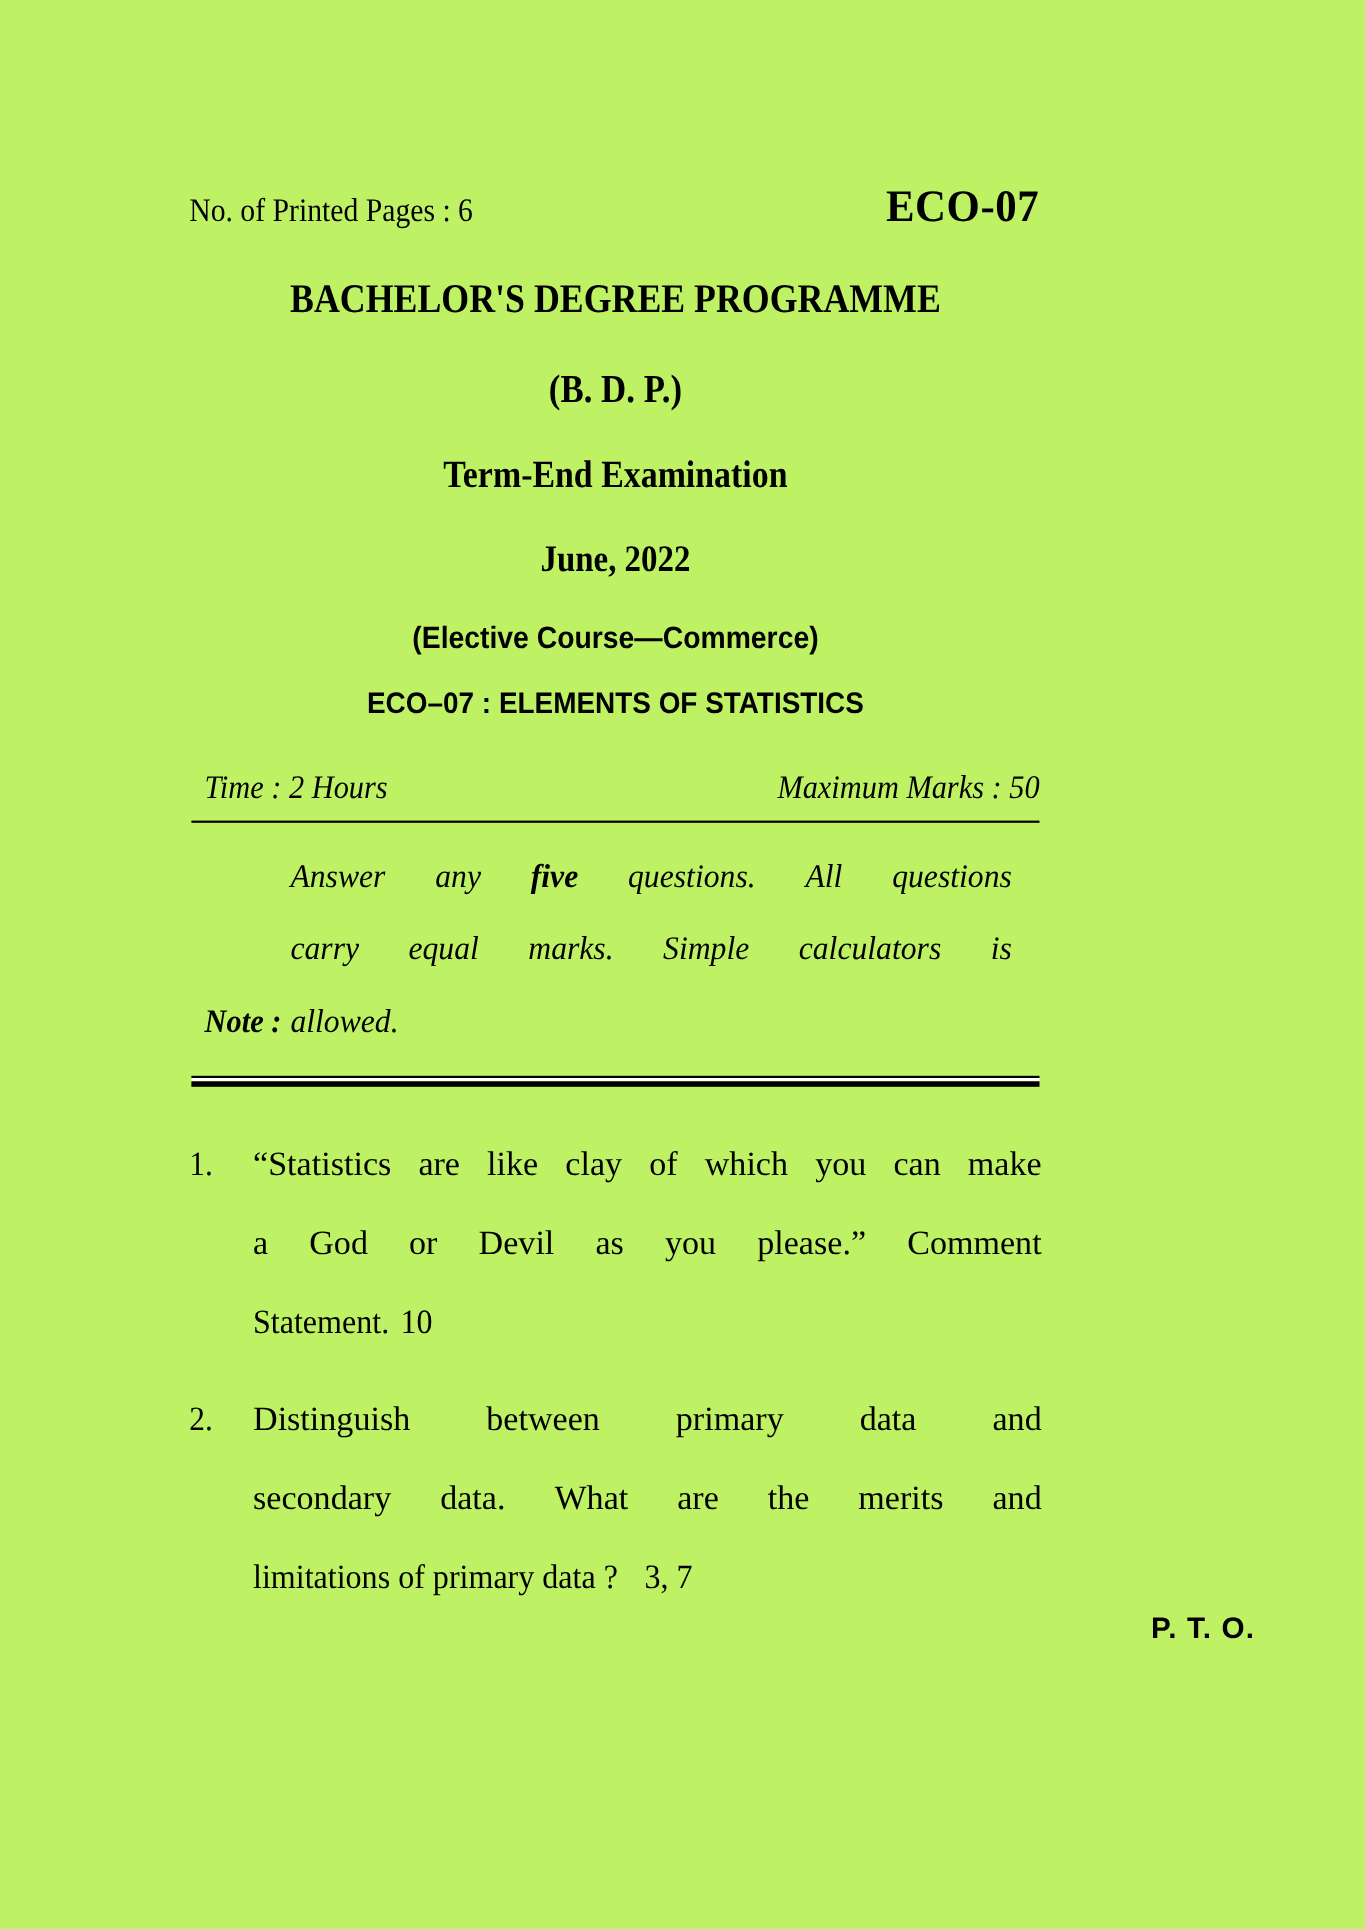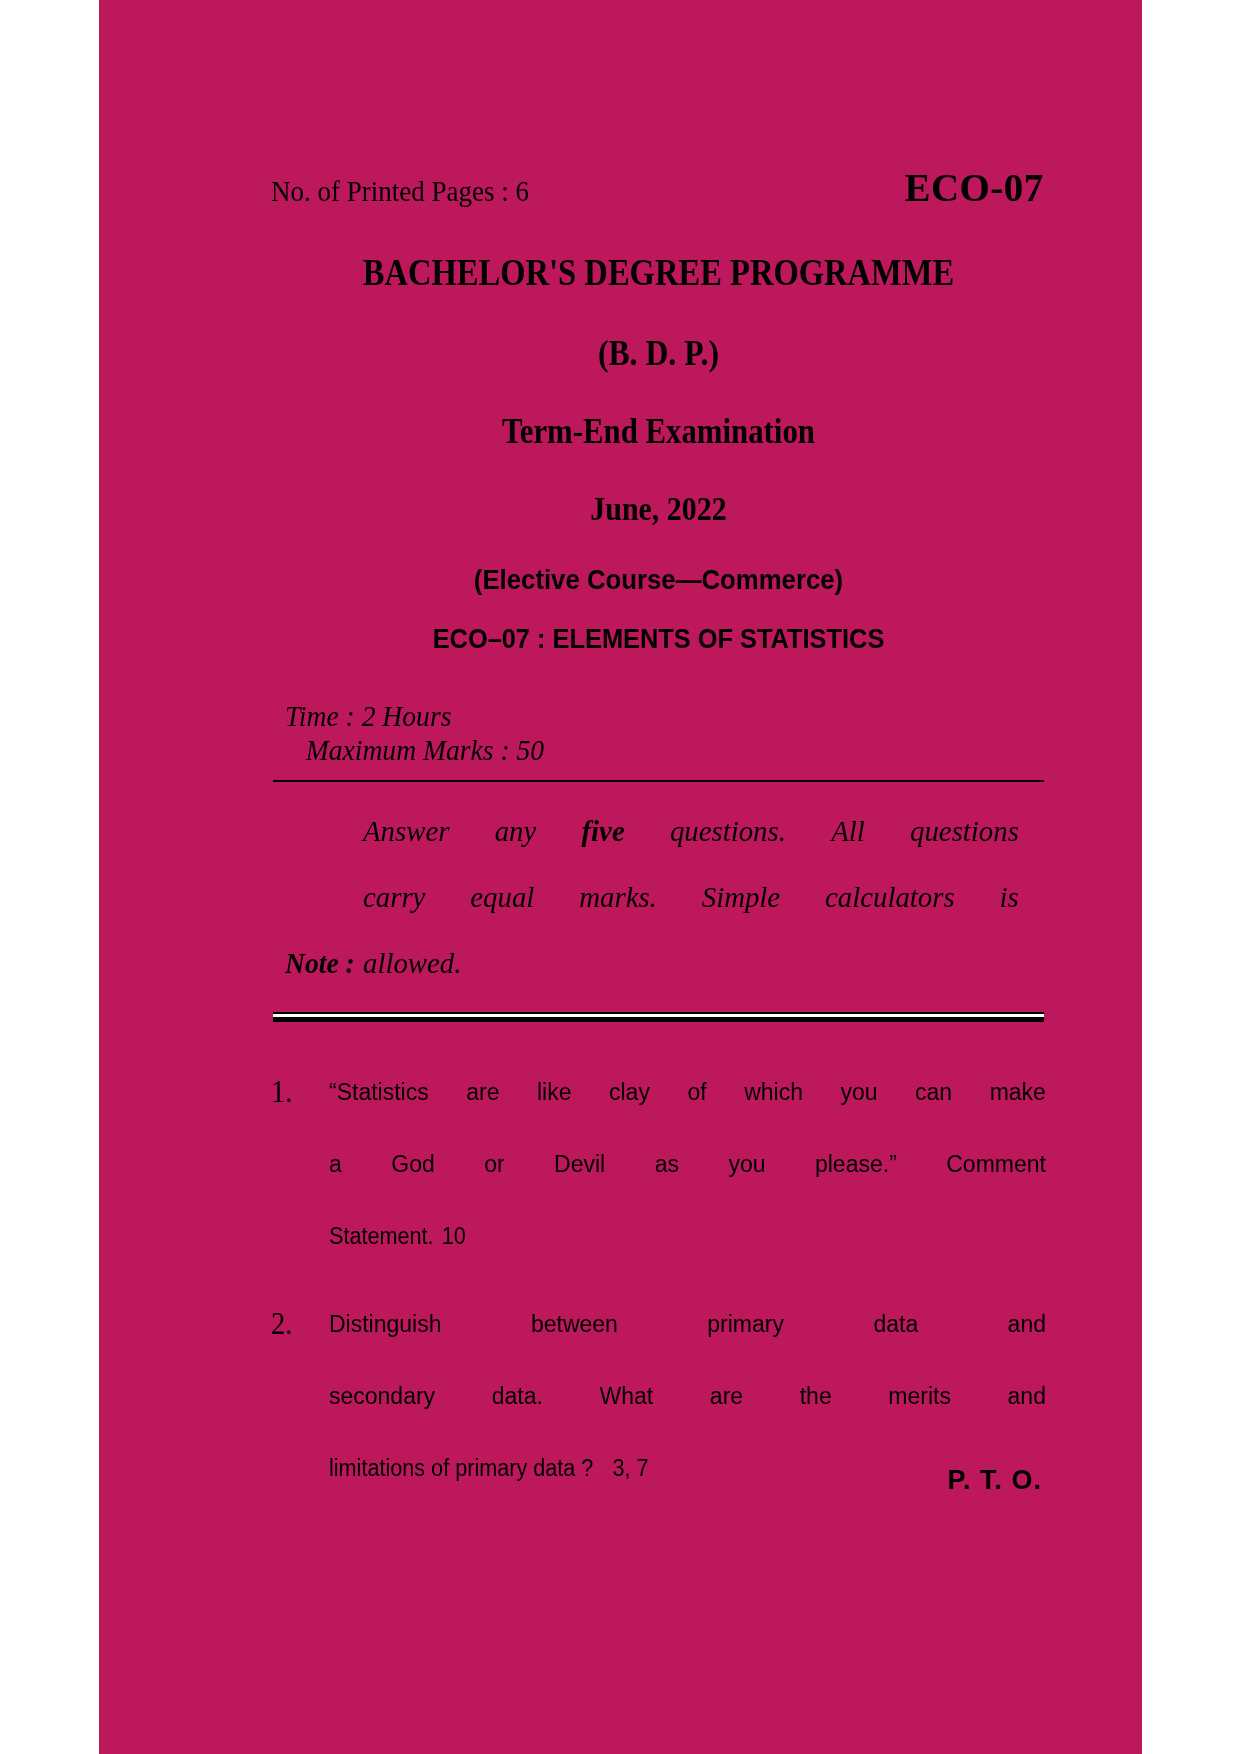--- a/index.html
+++ b/index.html
@@ -2,23 +2,23 @@
 <html><head>
 <meta charset="utf-8">
 <style>
   html, body {
     margin: 0;
     padding: 0;
     background: #ffffff;
   }
   .page {
     position: relative;
-    width: 1043px;
+    width: 1241px;
     height: 1754px;
-    background: #be185d;
+    background: #bef264;
     margin: 0 auto;
     overflow: hidden;
     font-family: "Liberation Serif", serif;
     color: #000000;
   }
 
   
   .content {
     position: absolute;
     left: 172px;
@@ -105,21 +105,20 @@
   .time-marks {
     display: flex;
     justify-content: space-between;
     align-items: baseline;
     margin-top: 44px;
     padding: 0 2px 0 14px;
     font-family: "Liberation Serif", serif;
     font-style: italic;
     font-size: 30px;
     white-space: nowrap;
-    flex-direction: column;
   }
   .time-marks .tm-left { transform: scaleX(0.92); transform-origin: left center; }
   .time-marks .tm-right { transform: scaleX(0.92); transform-origin: right center; }
 
   .rule-single {
     margin-top: 13px;
     margin-left: 2px;
     width: 771px;
     height: 2px;
     background: #000000;
@@ -186,22 +185,22 @@
   .q-num {
     flex: 0 0 58px;
     font-family: "Liberation Serif", serif;
     font-size: 31px;
     line-height: 72px;
     transform: scaleX(0.92);
     transform-origin: left top;
   }
   .q-body {
     flex: 1 1 auto;
-    font-family: Liberation Sans, sans-serif;
-    font-size: 23px;
+    font-family: Liberation Serif, serif;
+    font-size: 31px;
     line-height: 72px;
   }
   .q-line {
     display: block;
     text-align: justify;
     text-align-last: justify;
     white-space: nowrap;
   }
   .q-line-last {
     display: flex;

